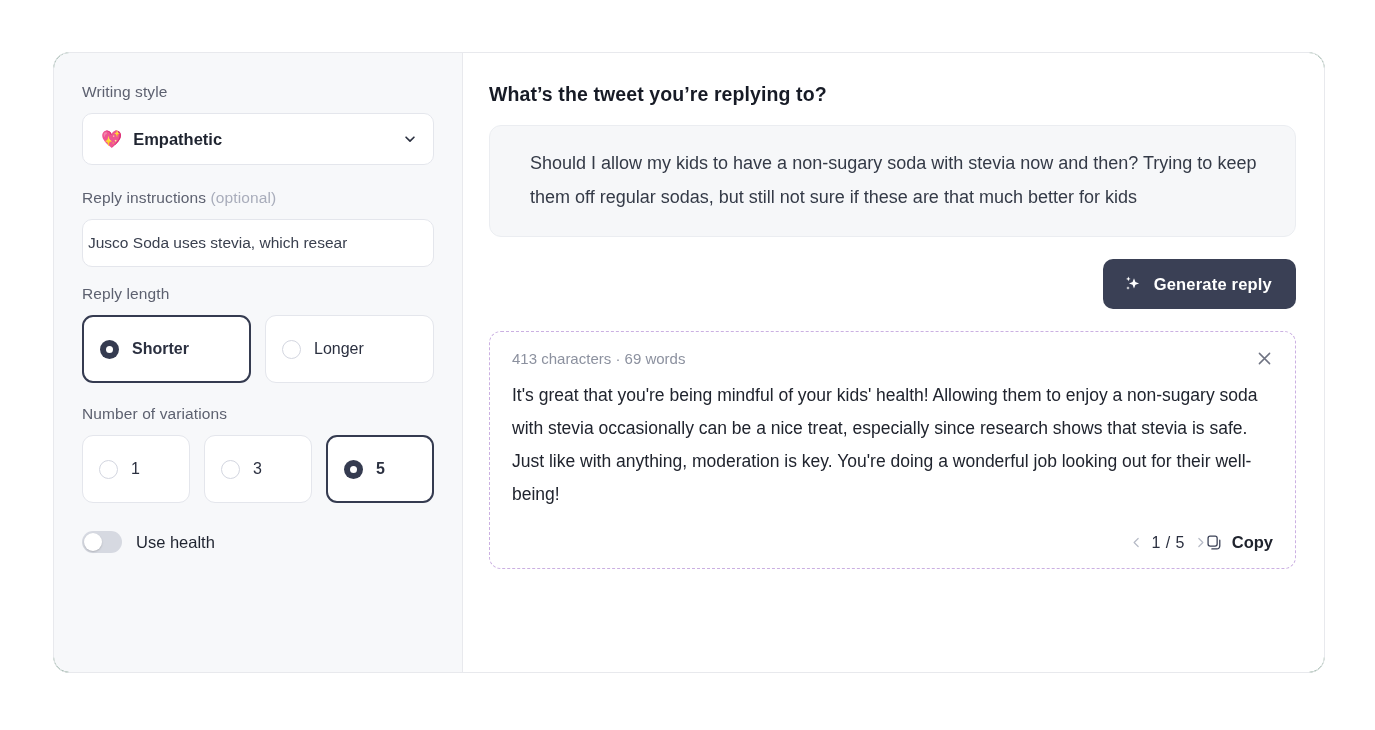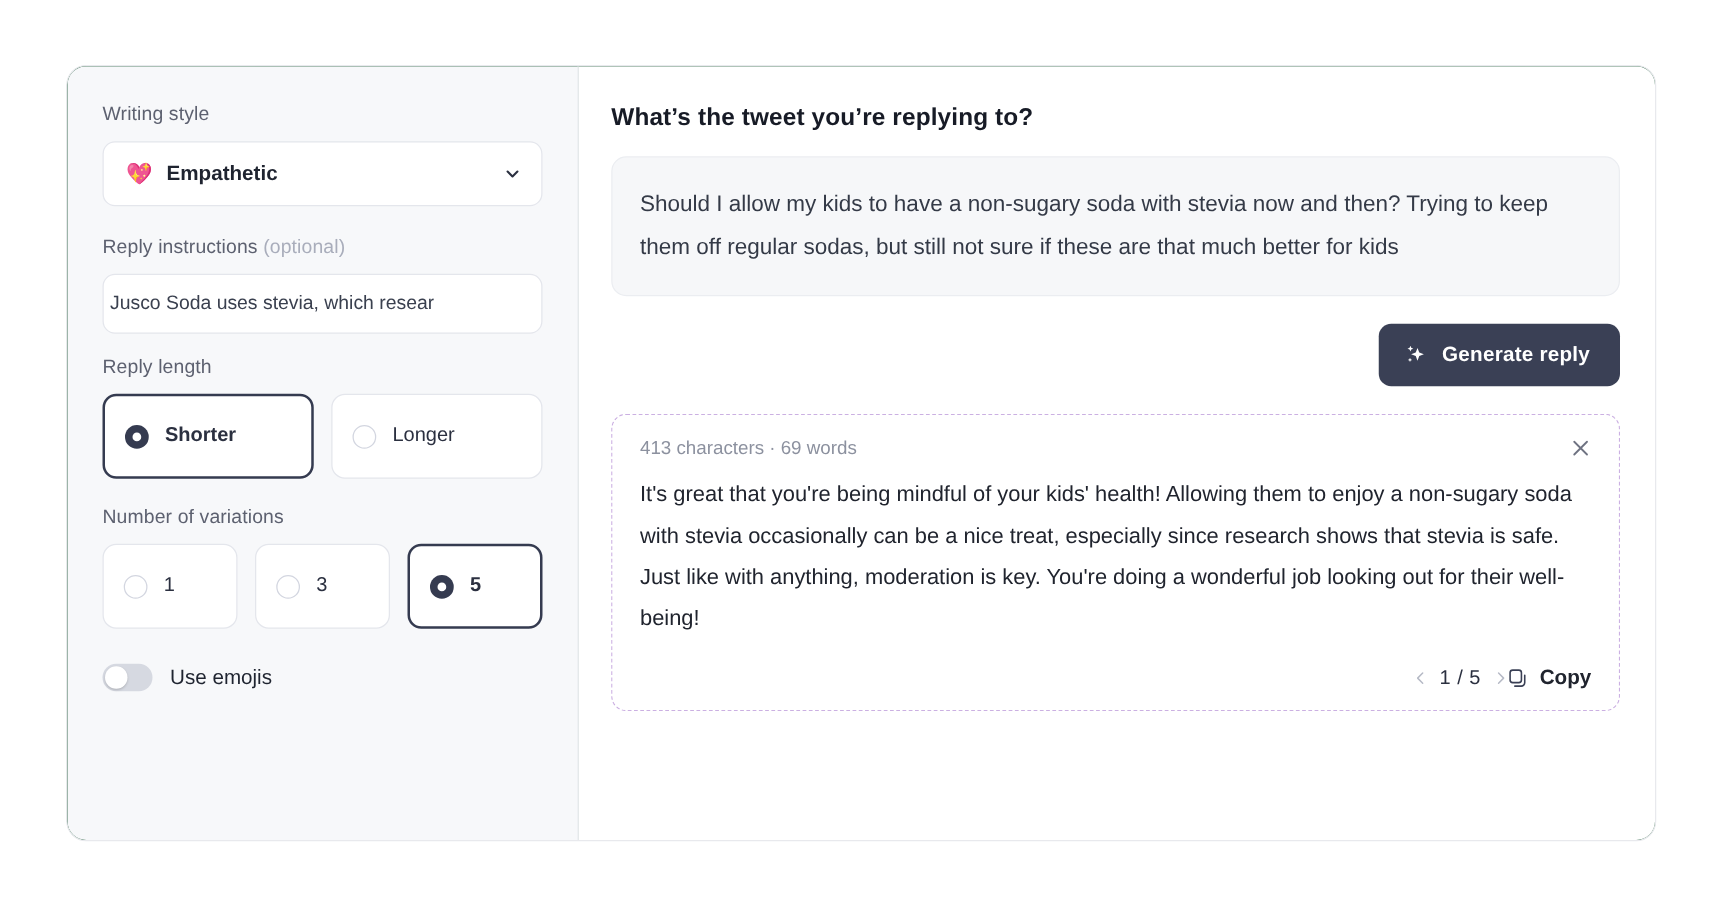--- a/index.html
+++ b/index.html
@@ -197,21 +197,21 @@
     font-weight: 700;
     color: #171b26;
     margin: 0 0 19px 0;
     letter-spacing: 0.1px;
   }
 
   .tweet-box {
     background: #f6f7f9;
     border: 1px solid #ebedf1;
     border-radius: 12px;
-    padding: 20px 22px 22px 22px;
+    padding: 20px 22px 22px 40px;
     box-sizing: border-box;
   }
   .tweet-text {
     font-size: 18px;
     line-height: 34px;
     color: #343a47;
     margin: 0;
   }
 
   .gen-row {
@@ -372,21 +372,21 @@
       <div class="opt narrow selected">
         <span class="radio"></span>
         <span class="opt-label">5</span>
       </div>
     </div>
 
     <div class="toggle-row">
       <div class="toggle">
         <span class="knob"></span>
       </div>
-      <span class="toggle-label">Use emojis</span>
+      <span class="toggle-label">Use health</span>
     </div>
 
   </aside>
 
   <section class="main-panel">
 
     <h1 class="main-title">What’s the tweet you’re replying to?</h1>
 
     <div class="tweet-box">
       <p class="tweet-text">Should I allow my kids to have a non-sugary soda with stevia now and then? Trying to keep them off regular sodas, but still not sure if these are that much better for kids</p>

